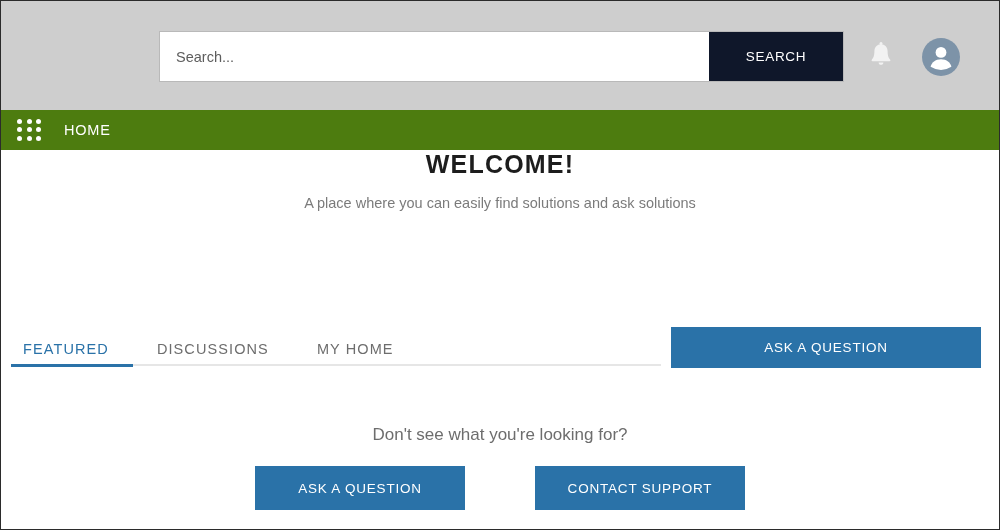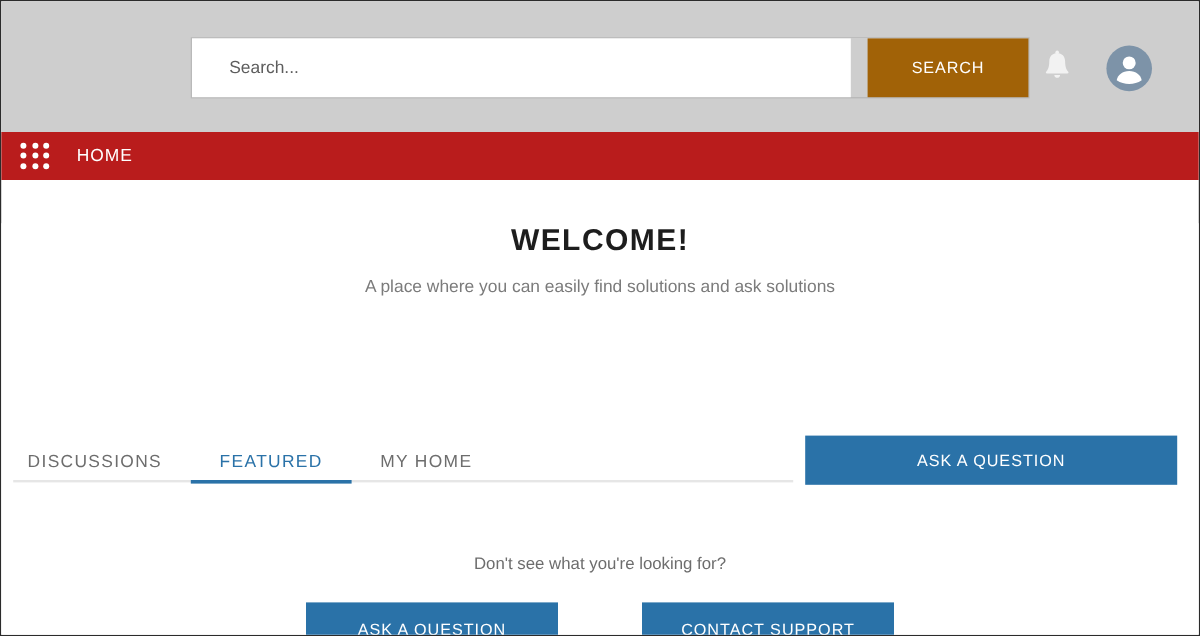--- a/index.html
+++ b/index.html
@@ -38,41 +38,40 @@
     height: 49px;
     box-shadow: 0 0 0 1px #b9b9b9;
   }
 
   .search-input {
     width: 549px;
     height: 49px;
     background: #ffffff;
     border: none;
     outline: none;
-    padding-left: 31px;
+    padding-left: 16px;
     font-family: "Liberation Sans", sans-serif;
     font-size: 14.5px;
     color: #3d3d3d;
   }
   .search-input::placeholder { color: #5d5d5d; opacity: 1; }
 
   .search-button {
     width: 134px;
     height: 49px;
-    background: #a16207;
+    background: #0f172a;
     border: none;
     color: #ffffff;
     font-family: "Liberation Sans", sans-serif;
     font-size: 13.5px;
     letter-spacing: 0.7px;
     cursor: pointer;
     display: flex;
     align-items: center;
     justify-content: center;
-    margin-left: 14px;
   }
 
   .bell-icon {
     position: absolute;
     left: 866px;
     top: 40px;
     width: 28px;
     height: 30px;
     cursor: pointer;
   }
@@ -87,21 +86,21 @@
     background: #7d93a8;
     display: flex;
     align-items: center;
     justify-content: center;
     cursor: pointer;
   }
 
   
   .navbar {
     height: 40px;
-    background: #b91c1c;
+    background: #4d7c0f;
     display: flex;
     align-items: center;
     position: relative;
   }
 
   .app-launcher {
     position: absolute;
     left: 16px;
     top: 9px;
     width: 26px;
@@ -134,21 +133,20 @@
 
   
   .main {
     position: relative;
     background: #ffffff;
     height: 379px;
   }
 
   .welcome-title {
     text-align: center;
-    margin-top: 36px;
     font-size: 25px;
     font-weight: bold;
     letter-spacing: 1.2px;
     color: #1d1d1d;
   }
 
   .welcome-sub {
     text-align: center;
     margin-top: 16px;
     font-size: 14.5px;
@@ -219,21 +217,21 @@
     cursor: pointer;
   }
 
   
   .cta-text {
     position: absolute;
     left: 0;
     top: 275px;
     width: 100%;
     text-align: center;
-    font-size: 14px;
+    font-size: 17px;
     color: #6d6d6d;
   }
 
   .cta-buttons {
     position: absolute;
     top: 316px;
     left: 0;
     width: 100%;
     display: flex;
     justify-content: center;
@@ -298,22 +296,22 @@
 
   <div class="main">
 
     <div class="welcome-title">WELCOME!</div>
 
     <div class="welcome-sub">A place where you can easily find solutions and ask solutions</div>
 
     <div class="tabs-row">
       <div class="tabs-divider"></div>
       <div class="tabs">
+        <div class="tab active">FEATURED</div>
         <div class="tab">DISCUSSIONS</div>
-        <div class="tab active">FEATURED</div>
         <div class="tab">MY HOME</div>
       </div>
       <button class="ask-top">ASK A QUESTION</button>
     </div>
 
     <div class="cta-text">Don't see what you're looking for?</div>
 
     <div class="cta-buttons">
       <button class="cta-btn">ASK A QUESTION</button>
       <button class="cta-btn">CONTACT SUPPORT</button>

